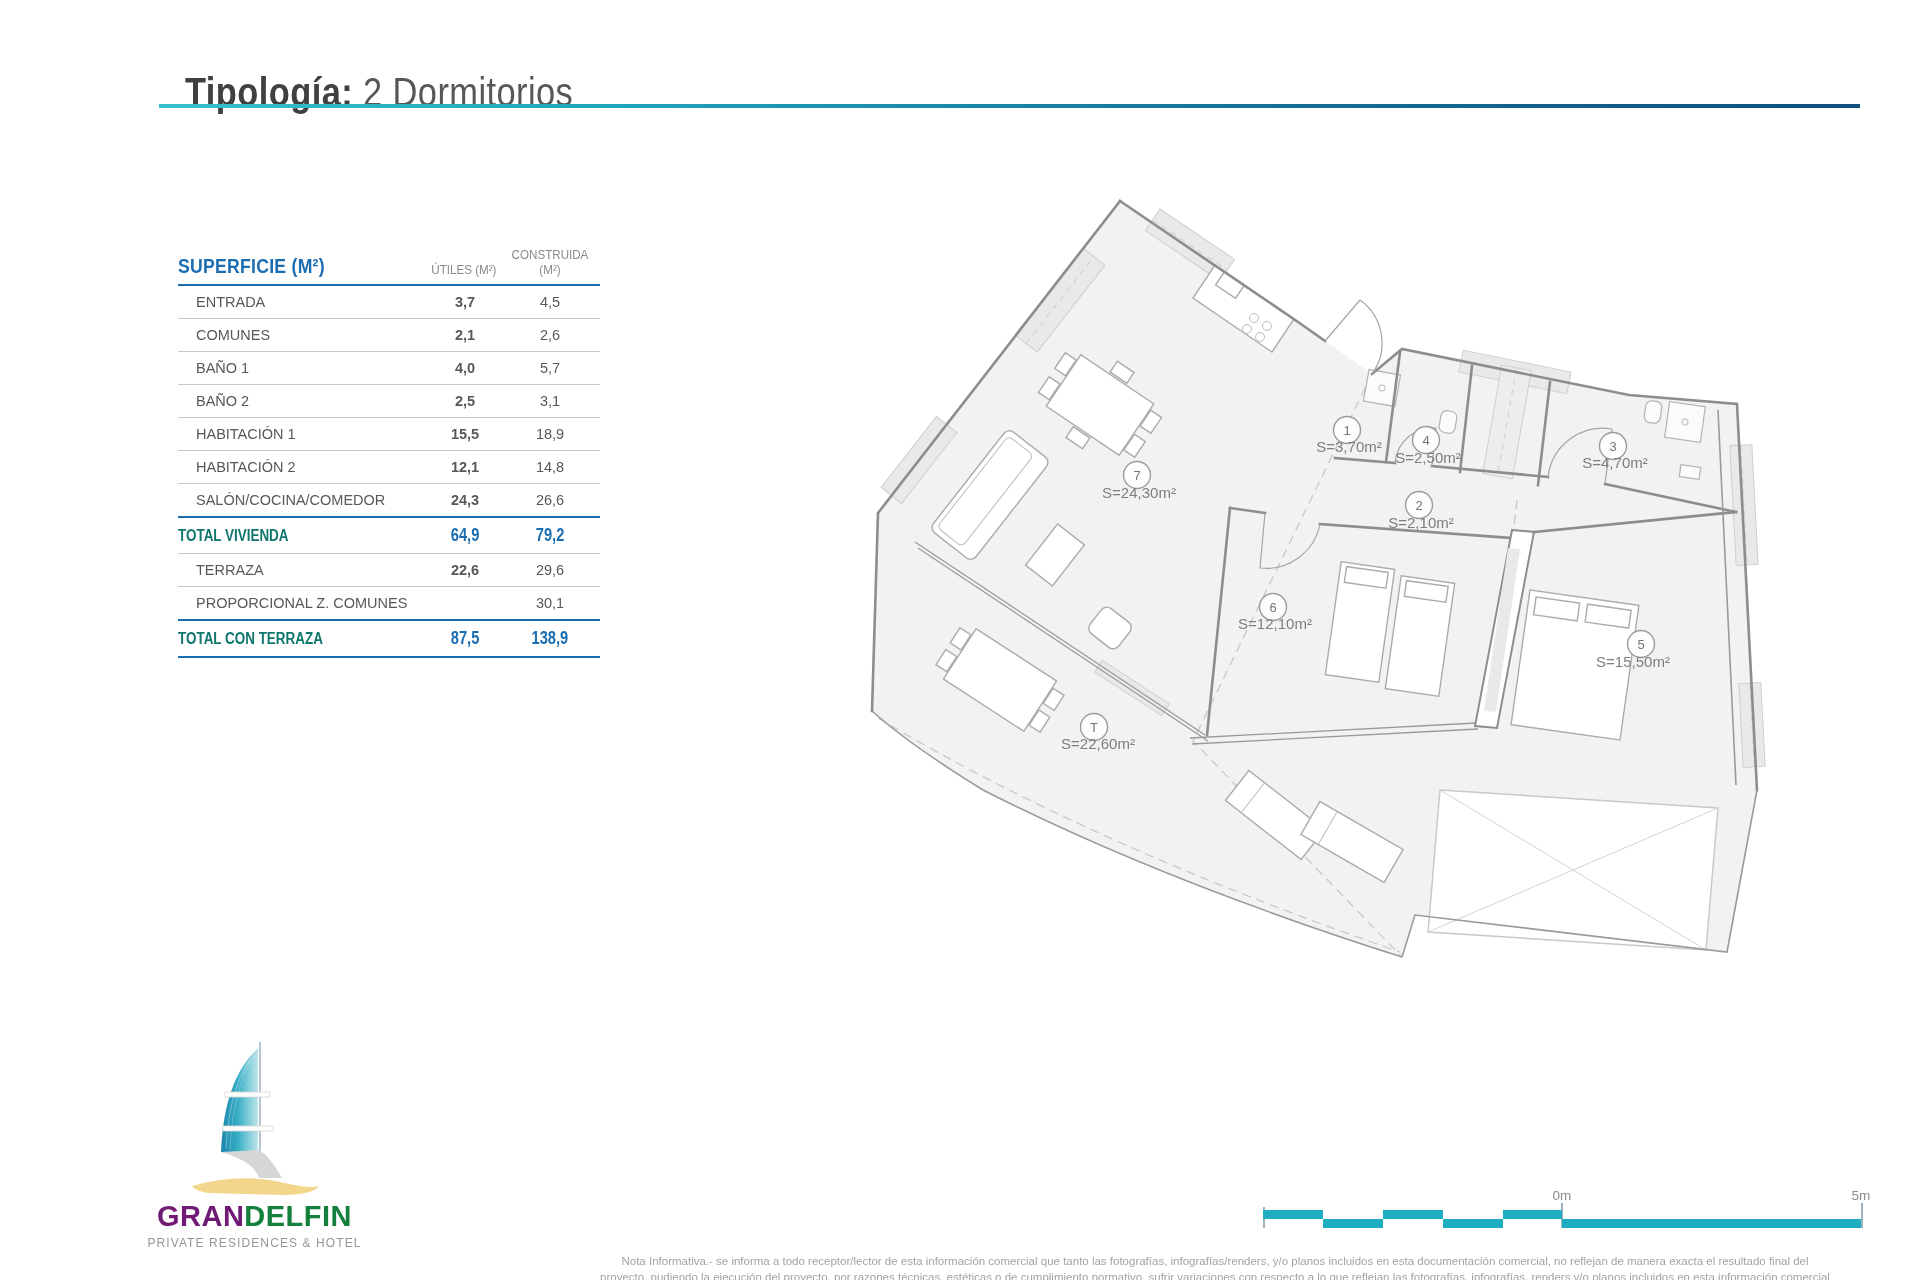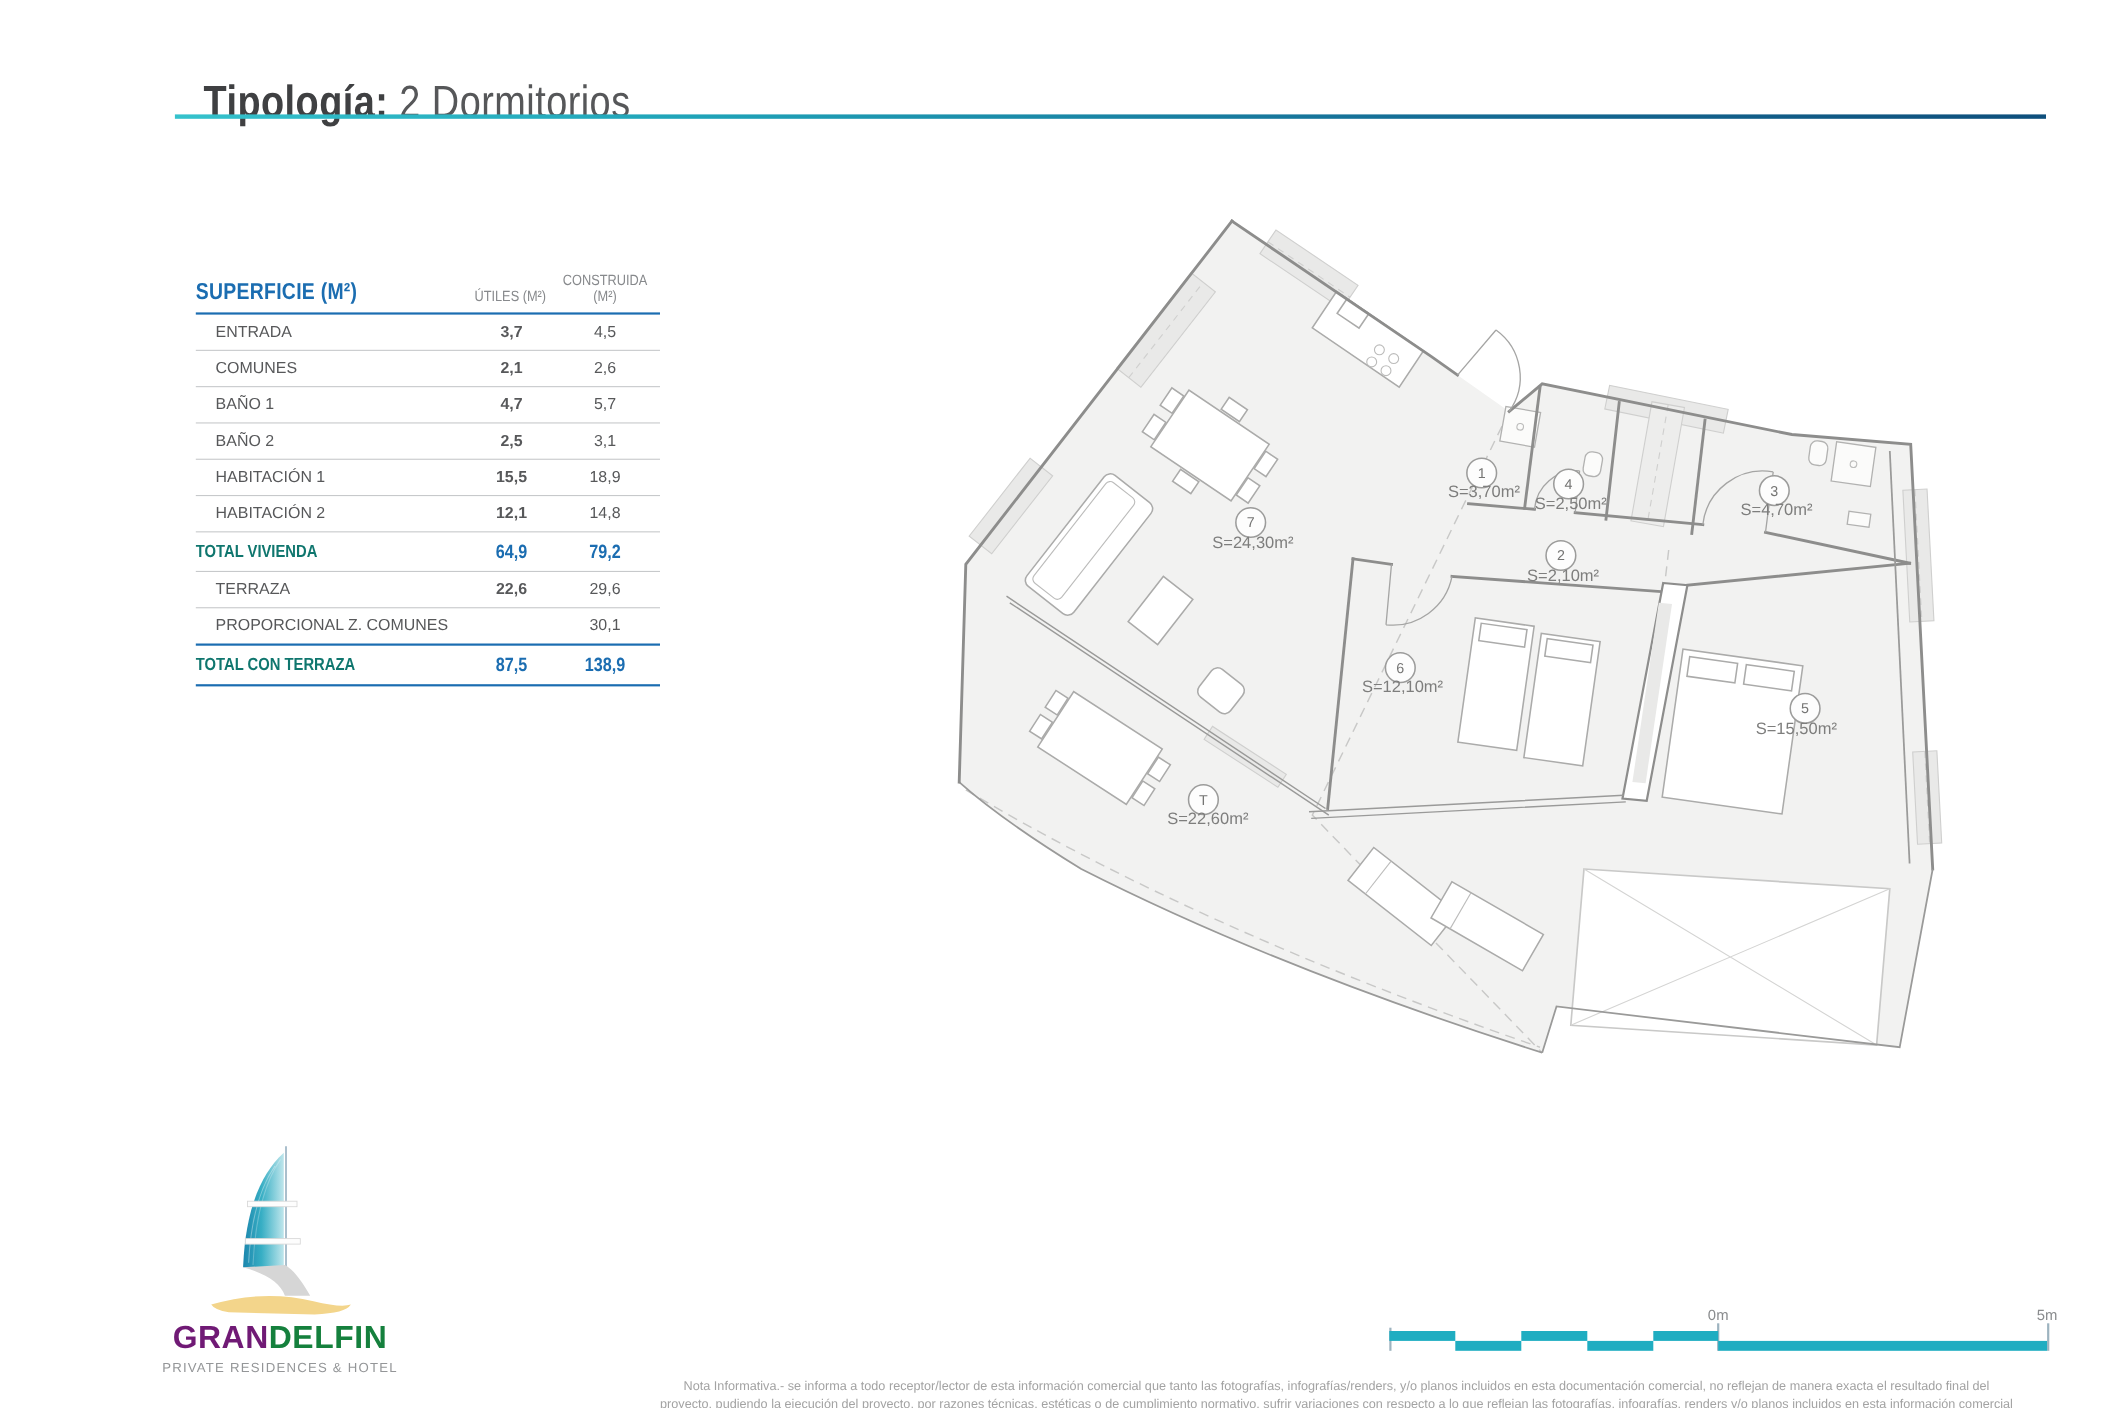--- a/index.html
+++ b/index.html
@@ -87,37 +87,42 @@
     <span class="v v1">3,7</span>
     <span class="v v2">4,5</span>
   </div>
   <div class="trow b-gray">
     <span class="lbl">COMUNES</span>
     <span class="v v1">2,1</span>
     <span class="v v2">2,6</span>
   </div>
   <div class="trow b-gray">
     <span class="lbl">BAÑO 1</span>
-    <span class="v v1">4,7</span>
+    <span class="v v1">4,0</span>
     <span class="v v2">5,7</span>
   </div>
   <div class="trow b-gray">
     <span class="lbl">BAÑO 2</span>
     <span class="v v1">2,5</span>
     <span class="v v2">3,1</span>
   </div>
   <div class="trow b-gray">
     <span class="lbl">HABITACIÓN 1</span>
     <span class="v v1">15,5</span>
     <span class="v v2">18,9</span>
   </div>
   <div class="trow b-gray">
     <span class="lbl">HABITACIÓN 2</span>
     <span class="v v1">12,1</span>
     <span class="v v2">14,8</span>
+  </div>
+  <div class="trow b-blue">
+    <span class="lbl">SALÓN/COCINA/COMEDOR</span>
+    <span class="v v1">24,3</span>
+    <span class="v v2">26,6</span>
   </div>
   <div class="trow total b-gray">
     <span class="lbl"><span>TOTAL VIVIENDA</span></span>
     <span class="v v1">
         <span>64,9</span>
       </span>
     <span class="v v2">
         <span>79,2</span>
       </span>
   </div>

